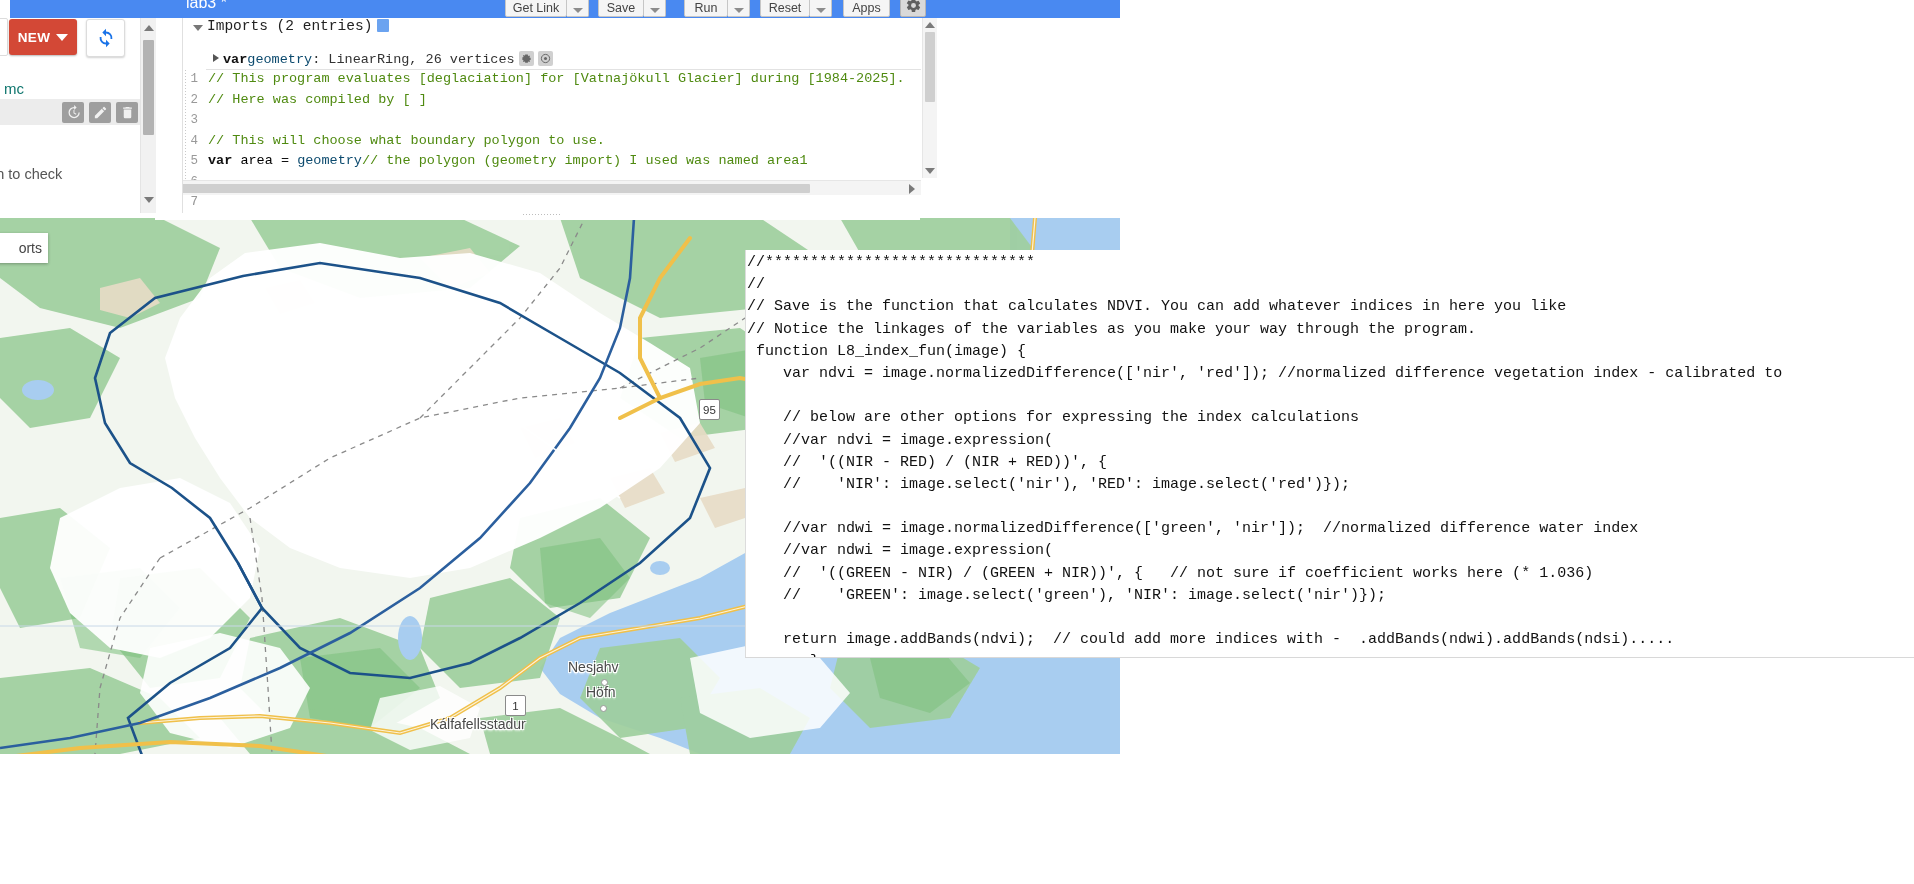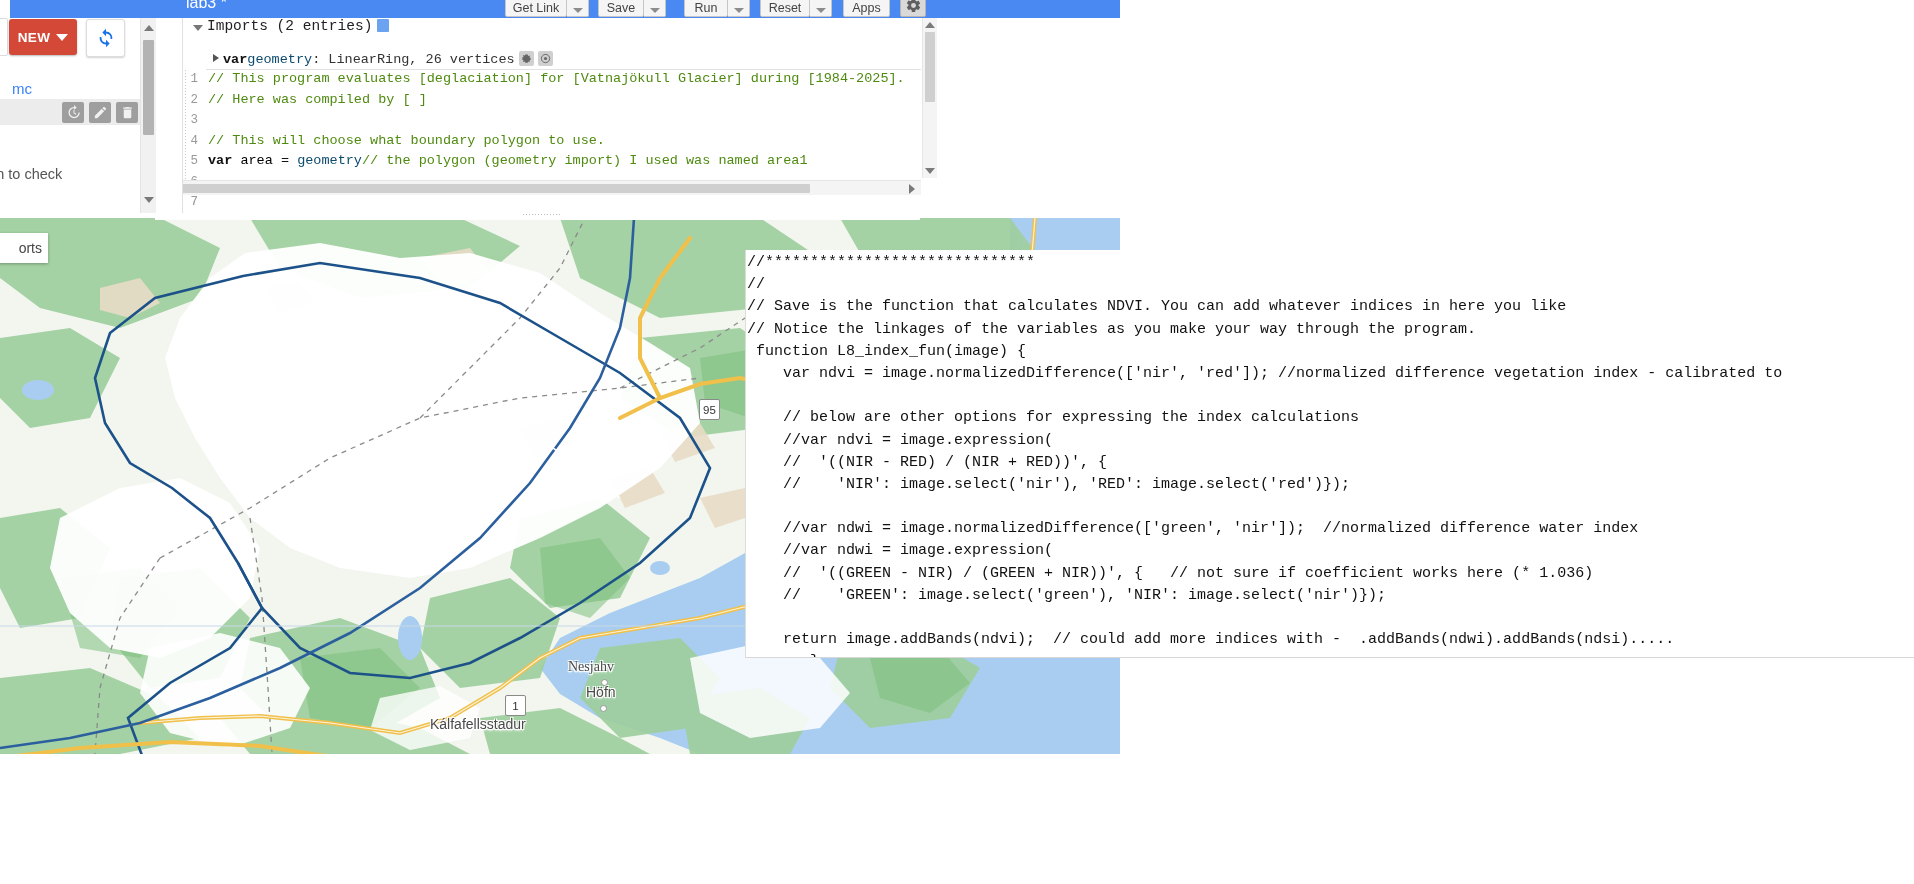--- a/index.html
+++ b/index.html
@@ -153,23 +153,23 @@
   .panel-left-box {
     position: absolute;
     left: -8px; top: 0px;
     width: 14px; height: 36px;
     border: 1px solid #dcdcdc;
     background: #fff;
     border-radius: 2px;
   }
   .mc-text {
     position: absolute;
-    left: 12px; top: 62px;
+    left: 4px; top: 62px;
     font-size: 15px;
-    color: #3b82f6;
+    color: #0f766e;
     font-weight: 500;
   }
   .row-actions {
     position: absolute;
     left: 0px; top: 81px;
     width: 144px; height: 26px;
     background: #ececec;
     display: flex;
     align-items: center;
     justify-content: flex-end;
@@ -608,21 +608,21 @@
           <path d="M250,90 L330,110 L410,140 L490,185 L560,235 L620,280"></path>
         </g>
 
         <line x1="0" y1="408" x2="1120" y2="408" stroke="#c8d8e8" stroke-width="1"></line>
       </g>
     </svg>
 
     <div class="map-layers-chip">orts</div>
 
     <div class="map-label" style="left:778px; top:168px;">Faðirðarfjörður</div>
-    <div class="map-label" style="left:568px; top:441px;font-family:Liberation Serif, serif;">Nesjahv</div>
+    <div class="map-label" style="left:568px; top:441px;">Nesjahv</div>
     <div class="map-label" style="left:586px; top:466px;">Höfn</div>
     <div class="map-label" style="left:430px; top:498px;">Kálfafellsstadur</div>
 
     <div class="shield" style="left:699px; top:181px;">95</div>
     <div class="shield" style="left:822px; top:191px;">1</div>
     <div class="shield" style="left:505px; top:477px;">1</div>
 
     <div class="poi-dot" style="left:601px; top:461px;"></div>
     <div class="poi-dot" style="left:600px; top:487px;"></div>
 

